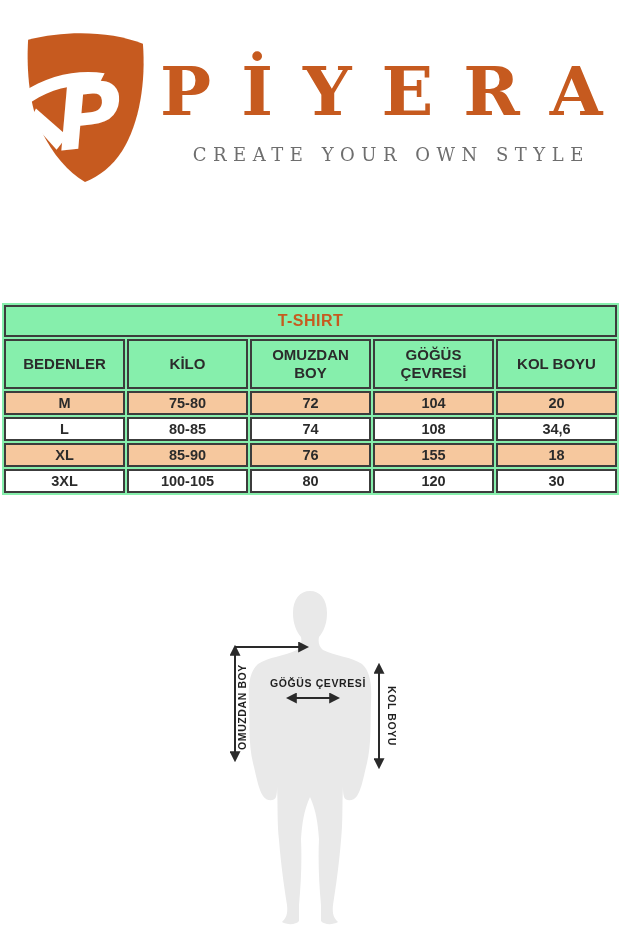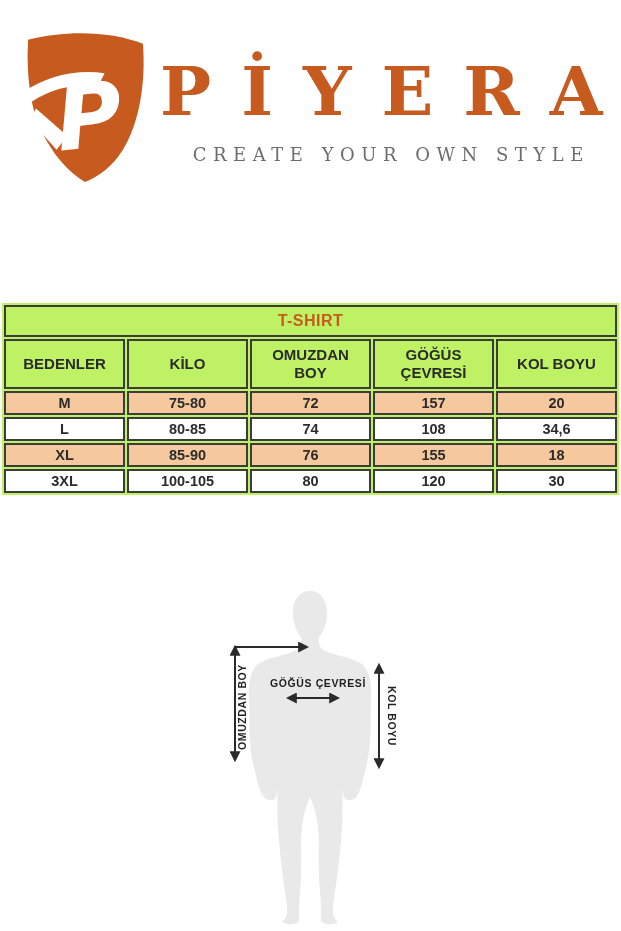--- a/index.html
+++ b/index.html
@@ -11,21 +11,21 @@
   .logo-wrap{width:128px;height:155px;flex:0 0 auto;}
   .brand-text{flex:1;display:flex;flex-direction:column;align-items:center;}
   .wordmark{margin-top:24px;font-family:"DejaVu Serif",serif;font-weight:bold;
             font-size:68px;line-height:1.15;color:#C65A1F;letter-spacing:30px;
             white-space:nowrap;text-indent:10px;}
   .tagline{margin-top:14px;font-family:"DejaVu Serif",serif;font-size:18px;
            color:#6E6E6E;letter-spacing:6.5px;white-space:nowrap;}
 
   
   table.size-table{position:absolute;top:303px;left:2px;width:617px;
-        border-collapse:separate;border-spacing:2px;table-layout:fixed;background:#bef264;}
+        border-collapse:separate;border-spacing:2px;table-layout:fixed;background:#86efac;}
   .size-table td,.size-table th{border:2px solid #3C3C3C;text-align:center;
         vertical-align:middle;color:#2B2B2B;font-weight:bold;}
   .size-table col{width:20%;}
   td.tbl-title{font-size:16px;color:#C65A1F;padding:5px 0;letter-spacing:.5px;}
   th.col-h{font-size:15px;line-height:1.2;padding:5px 2px;}
   .size-table tbody td{font-size:14.5px;padding:2px 0;}
   .size-table tbody tr:nth-child(odd) td{background:#F6C89E;}
   .size-table tbody tr:nth-child(even) td{background:#ffffff;}
 
   
@@ -72,21 +72,21 @@
         <th class="col-h">OMUZDAN BOY</th>
         <th class="col-h">GÖĞÜS ÇEVRESİ</th>
         <th class="col-h">KOL BOYU</th>
       </tr>
     </thead>
     <tbody>
       <tr>
         <td>M</td>
         <td>75-80</td>
         <td>72</td>
-        <td>157</td>
+        <td>104</td>
         <td>20</td>
       </tr>
       <tr>
         <td>L</td>
         <td>80-85</td>
         <td>74</td>
         <td>108</td>
         <td>34,6</td>
       </tr>
       <tr>

